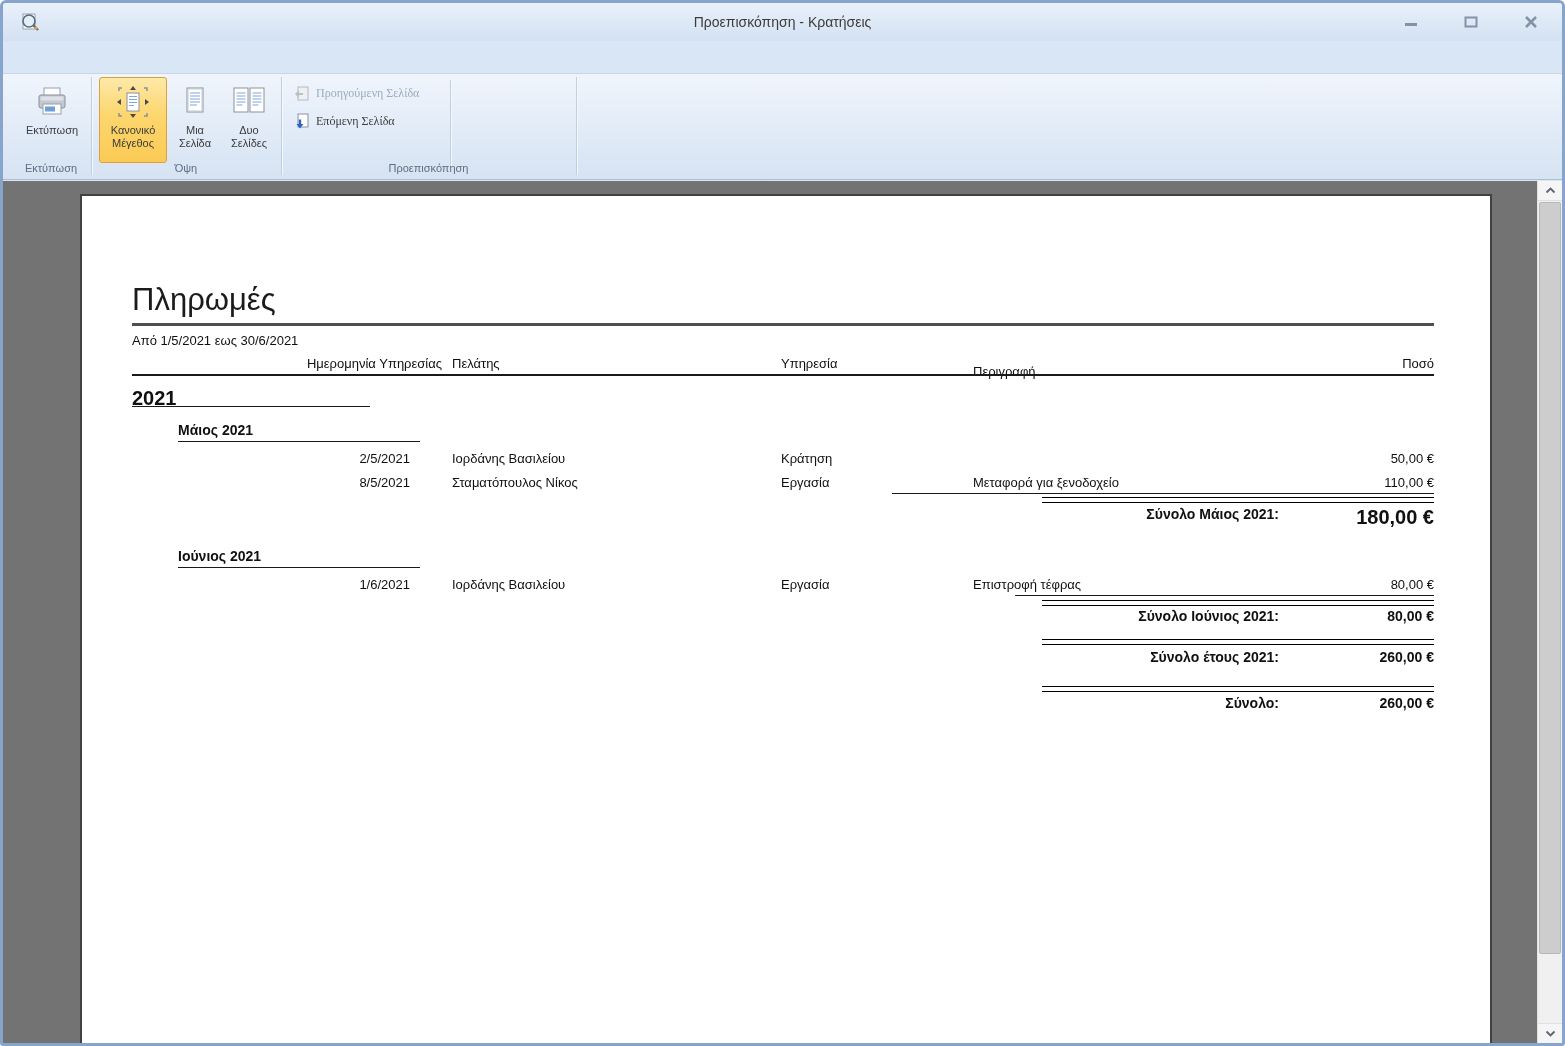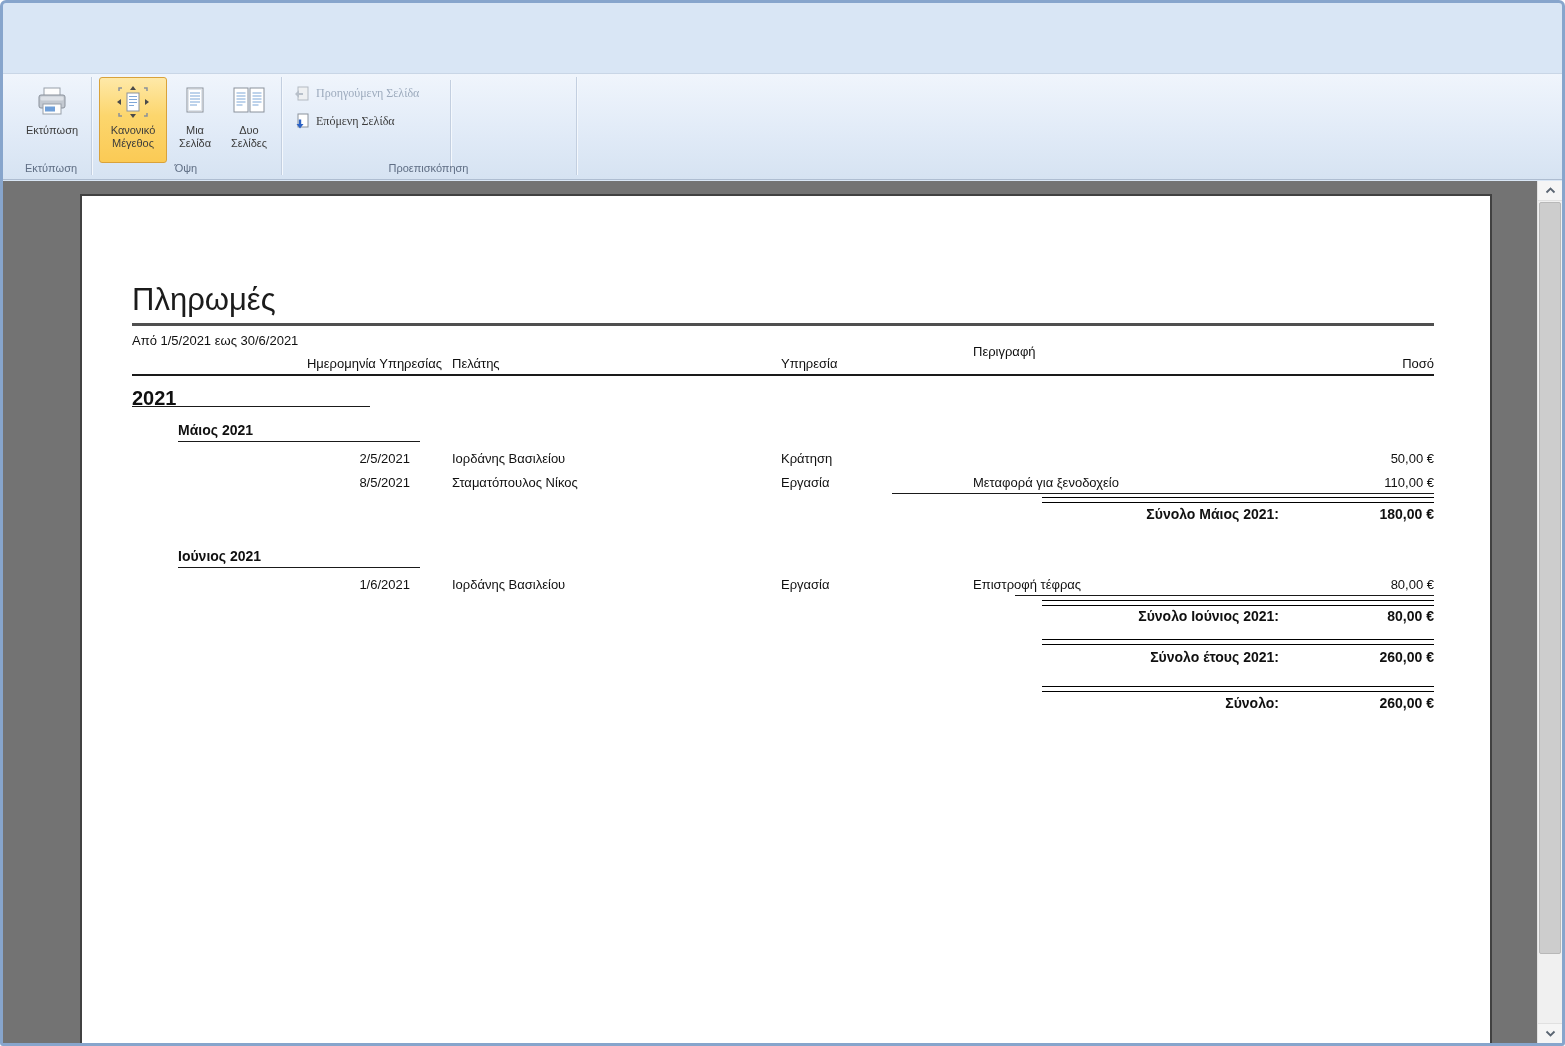--- a/index.html
+++ b/index.html
@@ -66,20 +66,46 @@
   .sb-up { top:0; border-bottom:1px solid #e0e0e0; }
   .sb-down { bottom:0; border-top:1px solid #e0e0e0; }
   .sb-thumb { position:absolute; left:1px; top:21px; width:22px; height:calc(100% - 110px);
     background:#cdcdcd; border:1px solid #b8b8b8; border-radius:2px; }
 </style>
 </head>
 <body>
 
 <div class="window">
 
+  <div class="titlebar">
+    <svg class="app-icon" viewBox="0 0 22 22">
+      <rect x="4" y="3" width="12" height="15" fill="#fdfdfd" stroke="#9aa4b0"></rect>
+      <circle cx="10" cy="10" r="6" fill="#dcebf7" fill-opacity="0.8" stroke="#5b6b7c" stroke-width="1.6"></circle>
+      <line x1="14.5" y1="14.5" x2="19" y2="19" stroke="#5b6b7c" stroke-width="2.4"></line>
+      <circle cx="17" cy="17" r="1.6" fill="#f0a22e"></circle>
+    </svg>
+    <div class="window-title">Προεπισκόπηση - Κρατήσεις</div>
+    <div class="win-controls">
+      <div class="win-btn">
+        <svg width="16" height="14" viewBox="0 0 16 14">
+            <path d="M2 9.5h12" stroke="#8492a6" stroke-width="3"></path>
+          </svg>
+      </div>
+      <div class="win-btn">
+        <svg width="16" height="14" viewBox="0 0 16 14">
+            <rect x="2.5" y="2.5" width="11" height="9" fill="none" stroke="#8492a6" stroke-width="2"></rect>
+          </svg>
+      </div>
+      <div class="win-btn">
+        <svg width="16" height="14" viewBox="0 0 16 14">
+            <path d="M3 2l10 10M13 2L3 12" stroke="#8492a6" stroke-width="2.6"></path>
+          </svg>
+      </div>
+    </div>
+  </div>
 
 
   <div class="ribbon">
 
     <div class="big-btn" style="left:14px; width:70px;">
       <svg class="icn" width="34" height="34" viewBox="0 0 34 34">
         <rect x="9" y="3" width="16" height="8" fill="#fdfdfd" stroke="#98a0aa"></rect>
         <rect x="4" y="10" width="26" height="13" rx="2" fill="#c3c9d1" stroke="#8a919b"></rect>
         <rect x="5.5" y="11.5" width="23" height="4" rx="1.5" fill="#dde1e7"></rect>
         <rect x="8" y="19" width="18" height="10" fill="#fdfdfd" stroke="#98a0aa"></rect>
@@ -150,21 +176,21 @@
 
     <div class="page">
 
       <div class="rpt-title">Πληρωμές</div>
       <div class="hline" style="left:50px; top:127px; width:1302px; height:3px; background:#4f4f4f;"></div>
       <div class="rpt" style="left:50px; top:137px;">Από 1/5/2021 εως 30/6/2021</div>
 
       <div class="rpt r" style="left:140px; top:160px; width:220px;">Ημερομηνία Υπηρεσίας</div>
       <div class="rpt" style="left:370px; top:160px;">Πελάτης</div>
       <div class="rpt" style="left:699px; top:160px;">Υπηρεσία</div>
-      <div class="rpt" style="left:891px; top:148px;">Περιγραφή</div>
+      <div class="rpt" style="left:891px; top:168px;">Περιγραφή</div>
       <div class="rpt r" style="left:1252px; top:160px; width:100px;">Ποσό</div>
       <div class="hline" style="left:50px; top:178px; width:1302px; height:2px;"></div>
 
       <div class="rpt b" style="left:50px; top:191px; font-size:20px;">2021</div>
       <div class="hline" style="left:50px; top:210px; width:238px;"></div>
 
       <div class="rpt b" style="left:96px; top:226px; font-size:14px;">Μάιος 2021</div>
       <div class="hline" style="left:96px; top:245px; width:242px;"></div>
 
       <div>
@@ -177,21 +203,21 @@
       <div>
         <div class="rpt r" style="left:180px; top:279px; width:148px;">8/5/2021</div>
         <div class="rpt" style="left:370px; top:279px;">Σταματόπουλος Νίκος</div>
         <div class="rpt" style="left:699px; top:279px;">Εργασία</div>
         <div class="rpt" style="left:891px; top:279px;">Μεταφορά για ξενοδοχείο</div>
         <div class="rpt r" style="left:1202px; top:279px; width:150px;">110,00 €</div>
       </div>
       <div class="hline" style="left:810px; top:297px; width:542px;"></div>
       <div class="dblline" style="left:960px; top:301px; width:392px;"></div>
       <div class="rpt b r" style="left:897px; top:310px; width:300px; font-size:14px;">Σύνολο Μάιος 2021:</div>
-      <div class="rpt b r" style="left:1202px; top:310px; width:150px; font-size:14px;">180,00 €</div>
+      <div class="rpt b r" style="left:1202px; top:310px; width:150px; font-size:20px;">180,00 €</div>
 
       <div class="rpt b" style="left:96px; top:352px; font-size:14px;">Ιούνιος 2021</div>
       <div class="hline" style="left:96px; top:371px; width:242px;"></div>
 
       <div>
         <div class="rpt r" style="left:180px; top:381px; width:148px;">1/6/2021</div>
         <div class="rpt" style="left:370px; top:381px;">Ιορδάνης Βασιλείου</div>
         <div class="rpt" style="left:699px; top:381px;">Εργασία</div>
         <div class="rpt" style="left:891px; top:381px;">Επιστροφή τέφρας</div>
         <div class="rpt r" style="left:1202px; top:381px; width:150px;">80,00 €</div>

